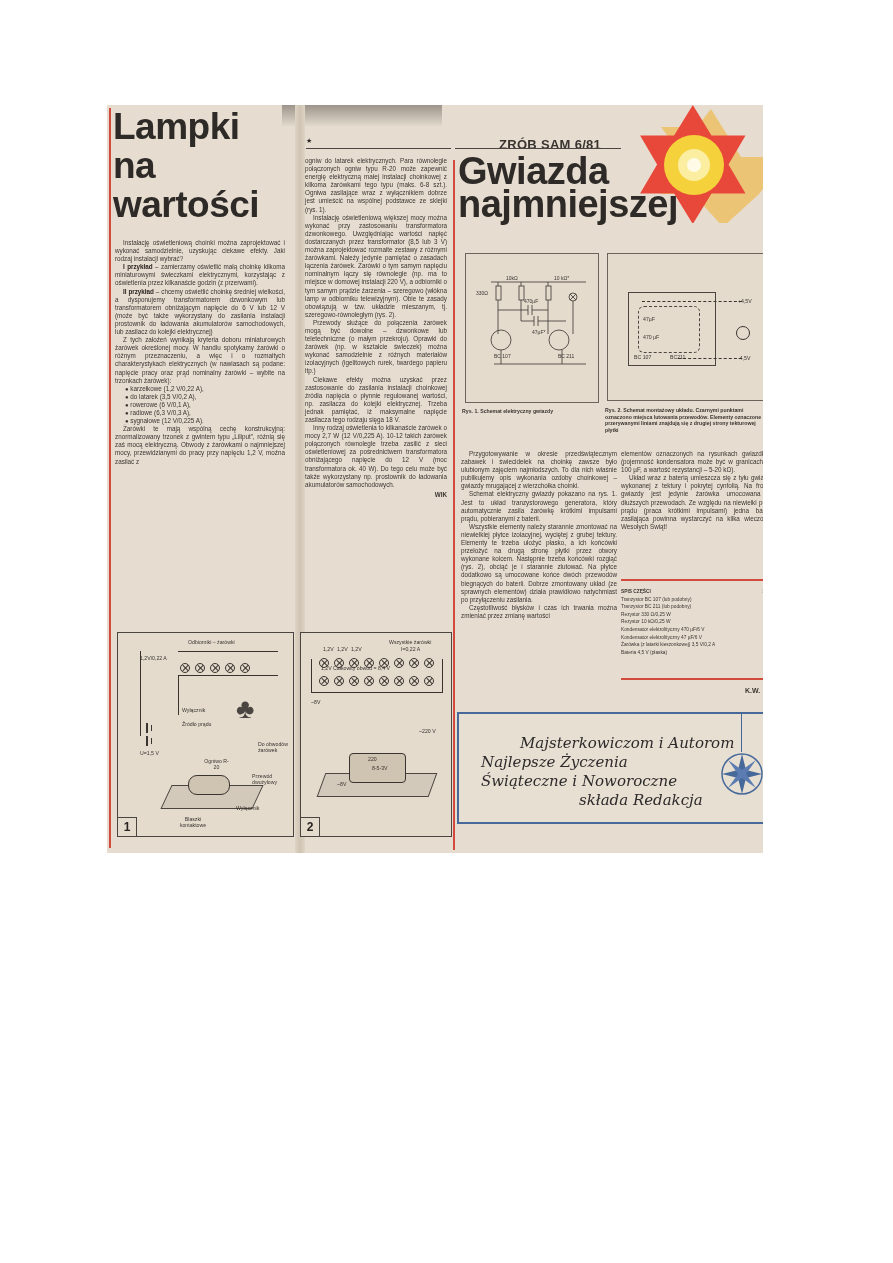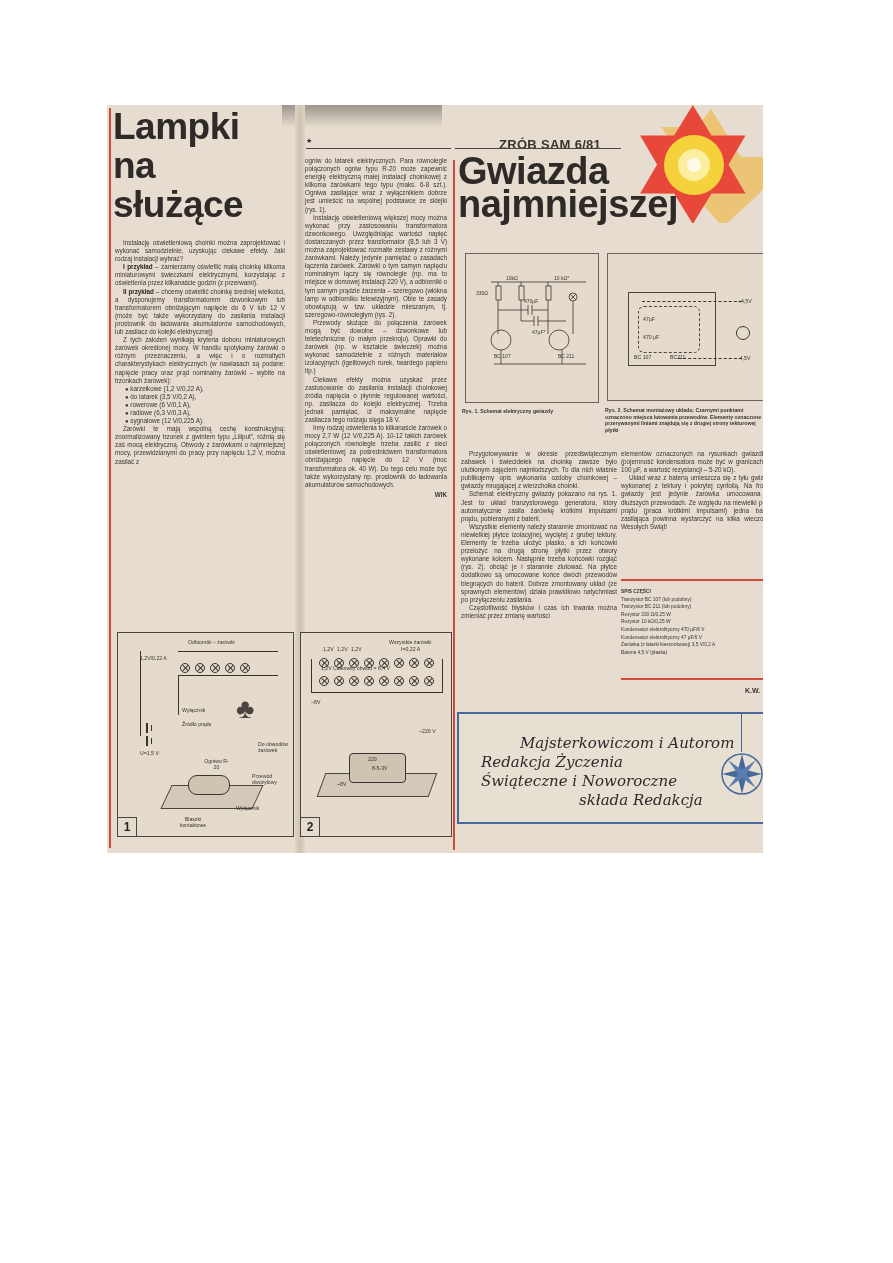--- a/index.html
+++ b/index.html
@@ -32,21 +32,21 @@
 <div class="scan">
   <div class="topshade"></div>
   <div class="fold"></div>
 
   <div class="redbar" style="left:2px;top:3px;height:740px;"></div>
   <div class="redbar" style="left:346px;top:55px;height:690px;"></div>
 
   <div class="title" style="left:6px;top:2px;font-size:37px;line-height:39px;">
     <div>Lampki</div>
     <div>na</div>
-    <div>służące</div>
+    <div>wartości</div>
   </div>
 
   <div class="col" style="left:8px;top:134px;width:170px;">
     <p>Instalację oświetleniową choinki można zaprojektować i wykonać samodzielnie, uzyskując ciekawe efekty. Jaki rodzaj instalacji wybrać?</p>
     <p><b>I przykład</b><span> – zamierzamy oświetlić małą choinkę kilkoma miniaturowymi świeczkami elektrycznymi, korzystając z oświetlenia przez kilkanaście godzin (z przerwami).</span></p>
     <p><b>II przykład</b><span> – chcemy oświetlić choinkę średniej wielkości, a dysponujemy transformatorem dzwonkowym lub transformatorem obniżającym napięcie do 6 V lub 12 V (może być także wykorzystany do zasilania instalacji prostownik do ładowania akumulatorów samochodowych, lub zasilacz do kolejki elektrycznej)</span></p>
     <p>Z tych założeń wynikają kryteria doboru miniaturowych żarówek określonej mocy. W handlu spotykamy żarówki o różnym przeznaczeniu, a więc i o rozmaitych charakterystykach elektrycznych (w nawiasach są podane: napięcie pracy oraz prąd nominalny żarówki – wybite na trzonkach żarówek):</p>
     <ul>
       <li>karzełkowe (1,2 V/0,22 A),</li>
       <li>do latarek (3,5 V/0,2 A),</li>
@@ -245,21 +245,21 @@
         <span>Bateria 4,5 V (płaska)</span>
         <span>1</span>
       </div>
   </div>
 
   <div style="position:absolute;left:514px;top:573px;width:150px;height:2px;background:#d24a3c;"></div>
   <div style="position:absolute;left:638px;top:582px;font-size:7px;font-weight:bold;color:#3a3430;">K.W.</div>
 
   <div class="greet" style="left:350px;top:607px;width:310px;height:108px;">
     <div class="txt" style="left:22px;top:20px;margin-left:39px;">Majsterkowiczom i Autorom</div>
-    <div class="txt" style="left:22px;top:39px;">Redakcja Życzenia</div>
+    <div class="txt" style="left:22px;top:39px;">Najlepsze Życzenia</div>
     <div class="txt" style="left:22px;top:58px;">Świąteczne i Noworoczne</div>
     <div class="txt" style="left:120px;top:77px;">składa Redakcja</div>
     <div style="position:absolute;left:282px;top:0;width:1px;height:38px;background:#47699a;"></div>
     <svg style="position:absolute;left:261px;top:38px;" width="44" height="44" viewBox="0 0 44 44">
       <circle cx="22" cy="22" r="20" fill="none" stroke="#47699a" stroke-width="1.5"></circle>
       <polygon points="22,2 26,18 42,22 26,26 22,42 18,26 2,22 18,18" fill="#47699a"></polygon>
       <polygon points="8,8 22,18 36,8 26,22 36,36 22,26 8,36 18,22" fill="#5a7cb0"></polygon>
     </svg>
   </div>
 </div>

